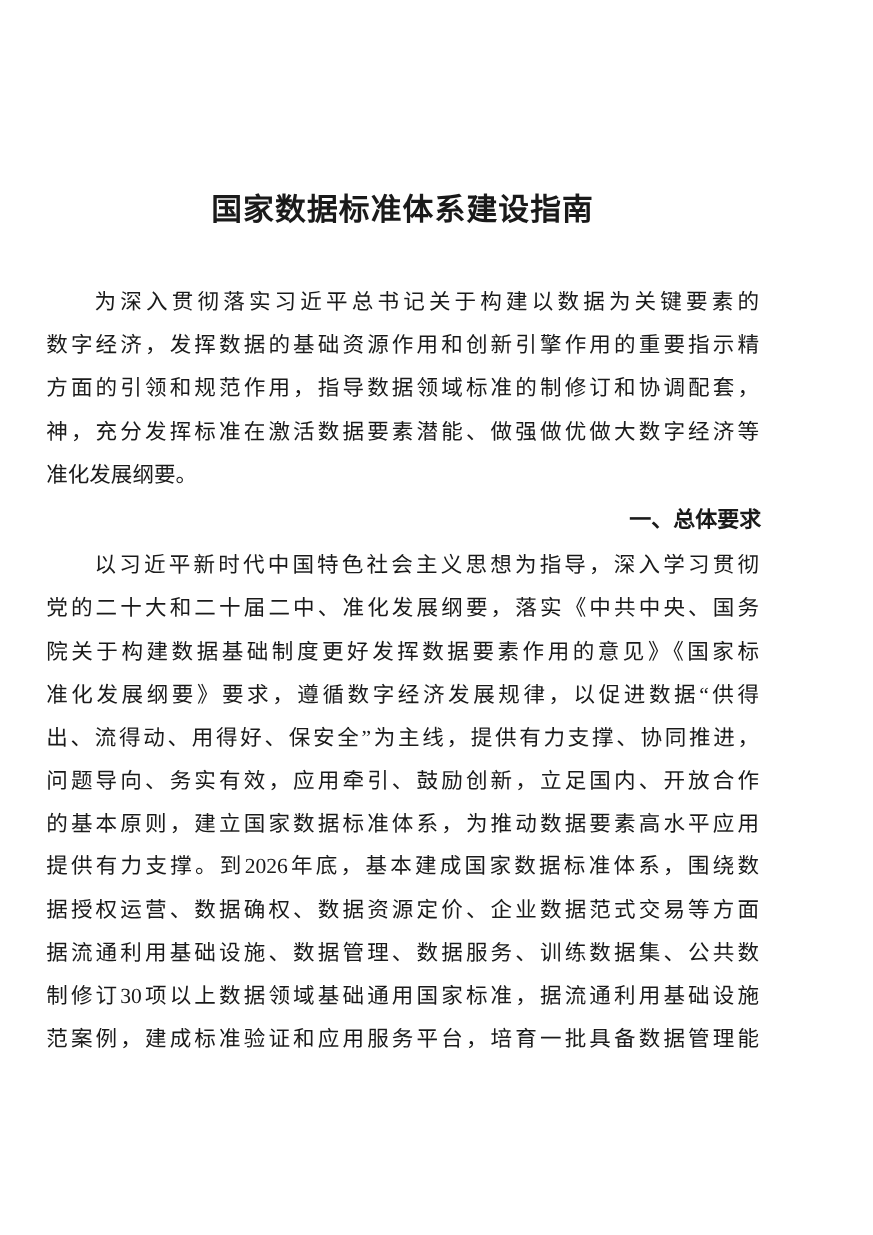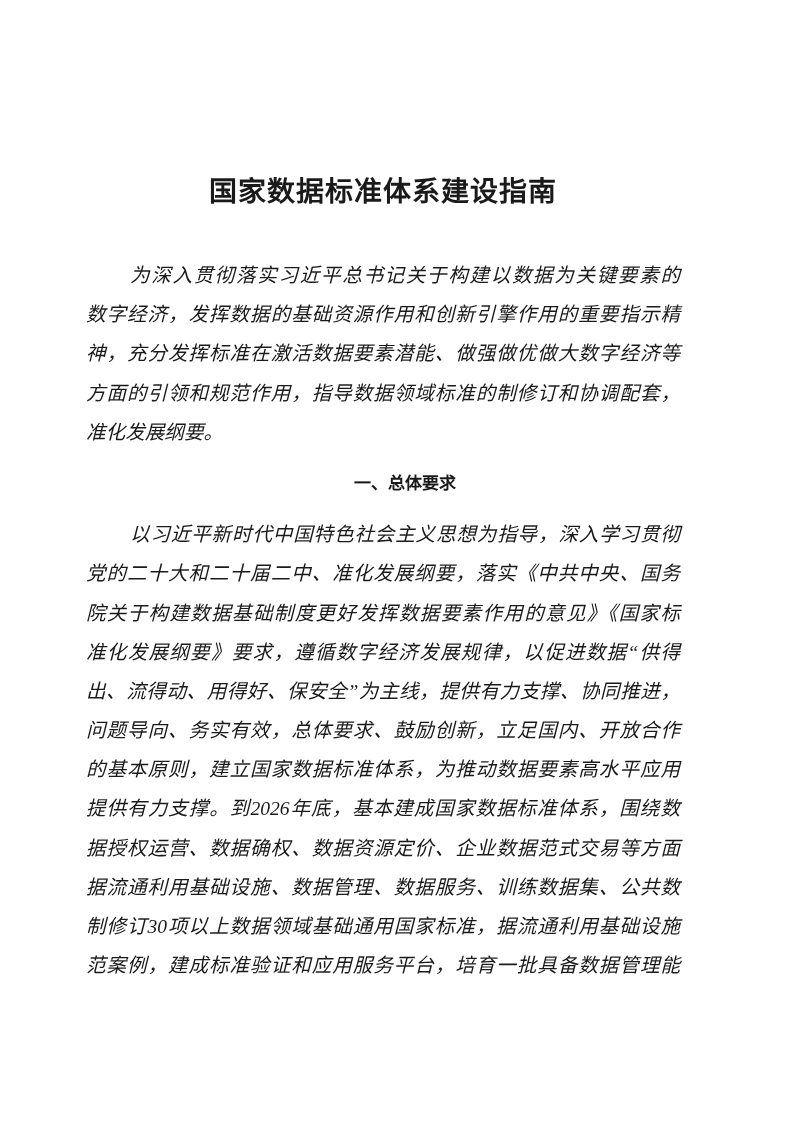--- a/index.html
+++ b/index.html
@@ -6,87 +6,86 @@
     margin: 0;
     padding: 0;
     background: #ffffff;
   }
   .page {
     position: relative;
     width: 794px;
     height: 1123px;
     background: #ffffff;
     box-sizing: border-box;
-    padding: 171px 102px 0 74px;
+    padding: 171px 102px 0 40px;
     color: #1a1a1a;
     font-family: "Liberation Serif", "DejaVu Serif", serif;
     overflow: hidden;
   }
   .doc-title {
     margin: 0 0 43px 0;
     font-size: 28px;
     line-height: 42px;
     font-weight: bold;
     text-align: center;
     letter-spacing: 1px;
     font-family: "Liberation Serif", "DejaVu Serif", serif;
   }
   .para {
-    margin: 12px;
-    font-style: italic;
+    margin: 2px;
   }
   .line {
     font-size: 19.6px;
     line-height: 39.2px;
     height: 39.2px;
     text-align: justify;
     text-align-last: justify;
     white-space: normal;
   }
   .line.first {
     text-indent: 44px;
   }
   .line.end {
     text-align-last: left;
   }
   .section-heading {
     margin: 0;
-    font-size: 17px;
+    font-size: 20px;
     line-height: 39.2px;
     height: 39.2px;
     font-weight: bold;
     text-indent: 44px;
     font-family: "Liberation Sans", "DejaVu Sans", sans-serif;
-    text-align: center;
+    text-align: right;
   }
 </style>
 </head>
 <body>
 
 <div class="page">
 
   <h1 class="doc-title">国家数据标准体系建设指南</h1>
 
   <div class="para">
     <div class="line first">为深入贯彻落实习近平总书记关于构建以数据为关键要素的</div>
     <div class="line">数字经济，发挥数据的基础资源作用和创新引擎作用的重要指示精</div>
+    <div class="line">方面的引领和规范作用，指导数据领域标准的制修订和协调配套，</div>
     <div class="line">神，充分发挥标准在激活数据要素潜能、做强做优做大数字经济等</div>
-    <div class="line">方面的引领和规范作用，指导数据领域标准的制修订和协调配套，</div>
     <div class="line end">准化发展纲要。</div>
   </div>
 
   <h2 class="section-heading">一、总体要求</h2>
 
   <div class="para">
     <div class="line first">以习近平新时代中国特色社会主义思想为指导，深入学习贯彻</div>
     <div class="line">党的二十大和二十届二中、准化发展纲要，落实《中共中央、国务</div>
     <div class="line">院关于构建数据基础制度更好发挥数据要素作用的意见》《国家标</div>
     <div class="line">准化发展纲要》要求，遵循数字经济发展规律，以促进数据“供得</div>
     <div class="line">出、流得动、用得好、保安全”为主线，提供有力支撑、协同推进，</div>
-    <div class="line">问题导向、务实有效，总体要求、鼓励创新，立足国内、开放合作</div>
+    <div class="line">问题导向、务实有效，应用牵引、鼓励创新，立足国内、开放合作</div>
     <div class="line">的基本原则，建立国家数据标准体系，为推动数据要素高水平应用</div>
     <div class="line">提供有力支撑。到2026年底，基本建成国家数据标准体系，围绕数</div>
     <div class="line">据授权运营、数据确权、数据资源定价、企业数据范式交易等方面</div>
     <div class="line">据流通利用基础设施、数据管理、数据服务、训练数据集、公共数</div>
     <div class="line">制修订30项以上数据领域基础通用国家标准，据流通利用基础设施</div>
     <div class="line">范案例，建成标准验证和应用服务平台，培育一批具备数据管理能</div>
   </div>
 
 </div>
 

